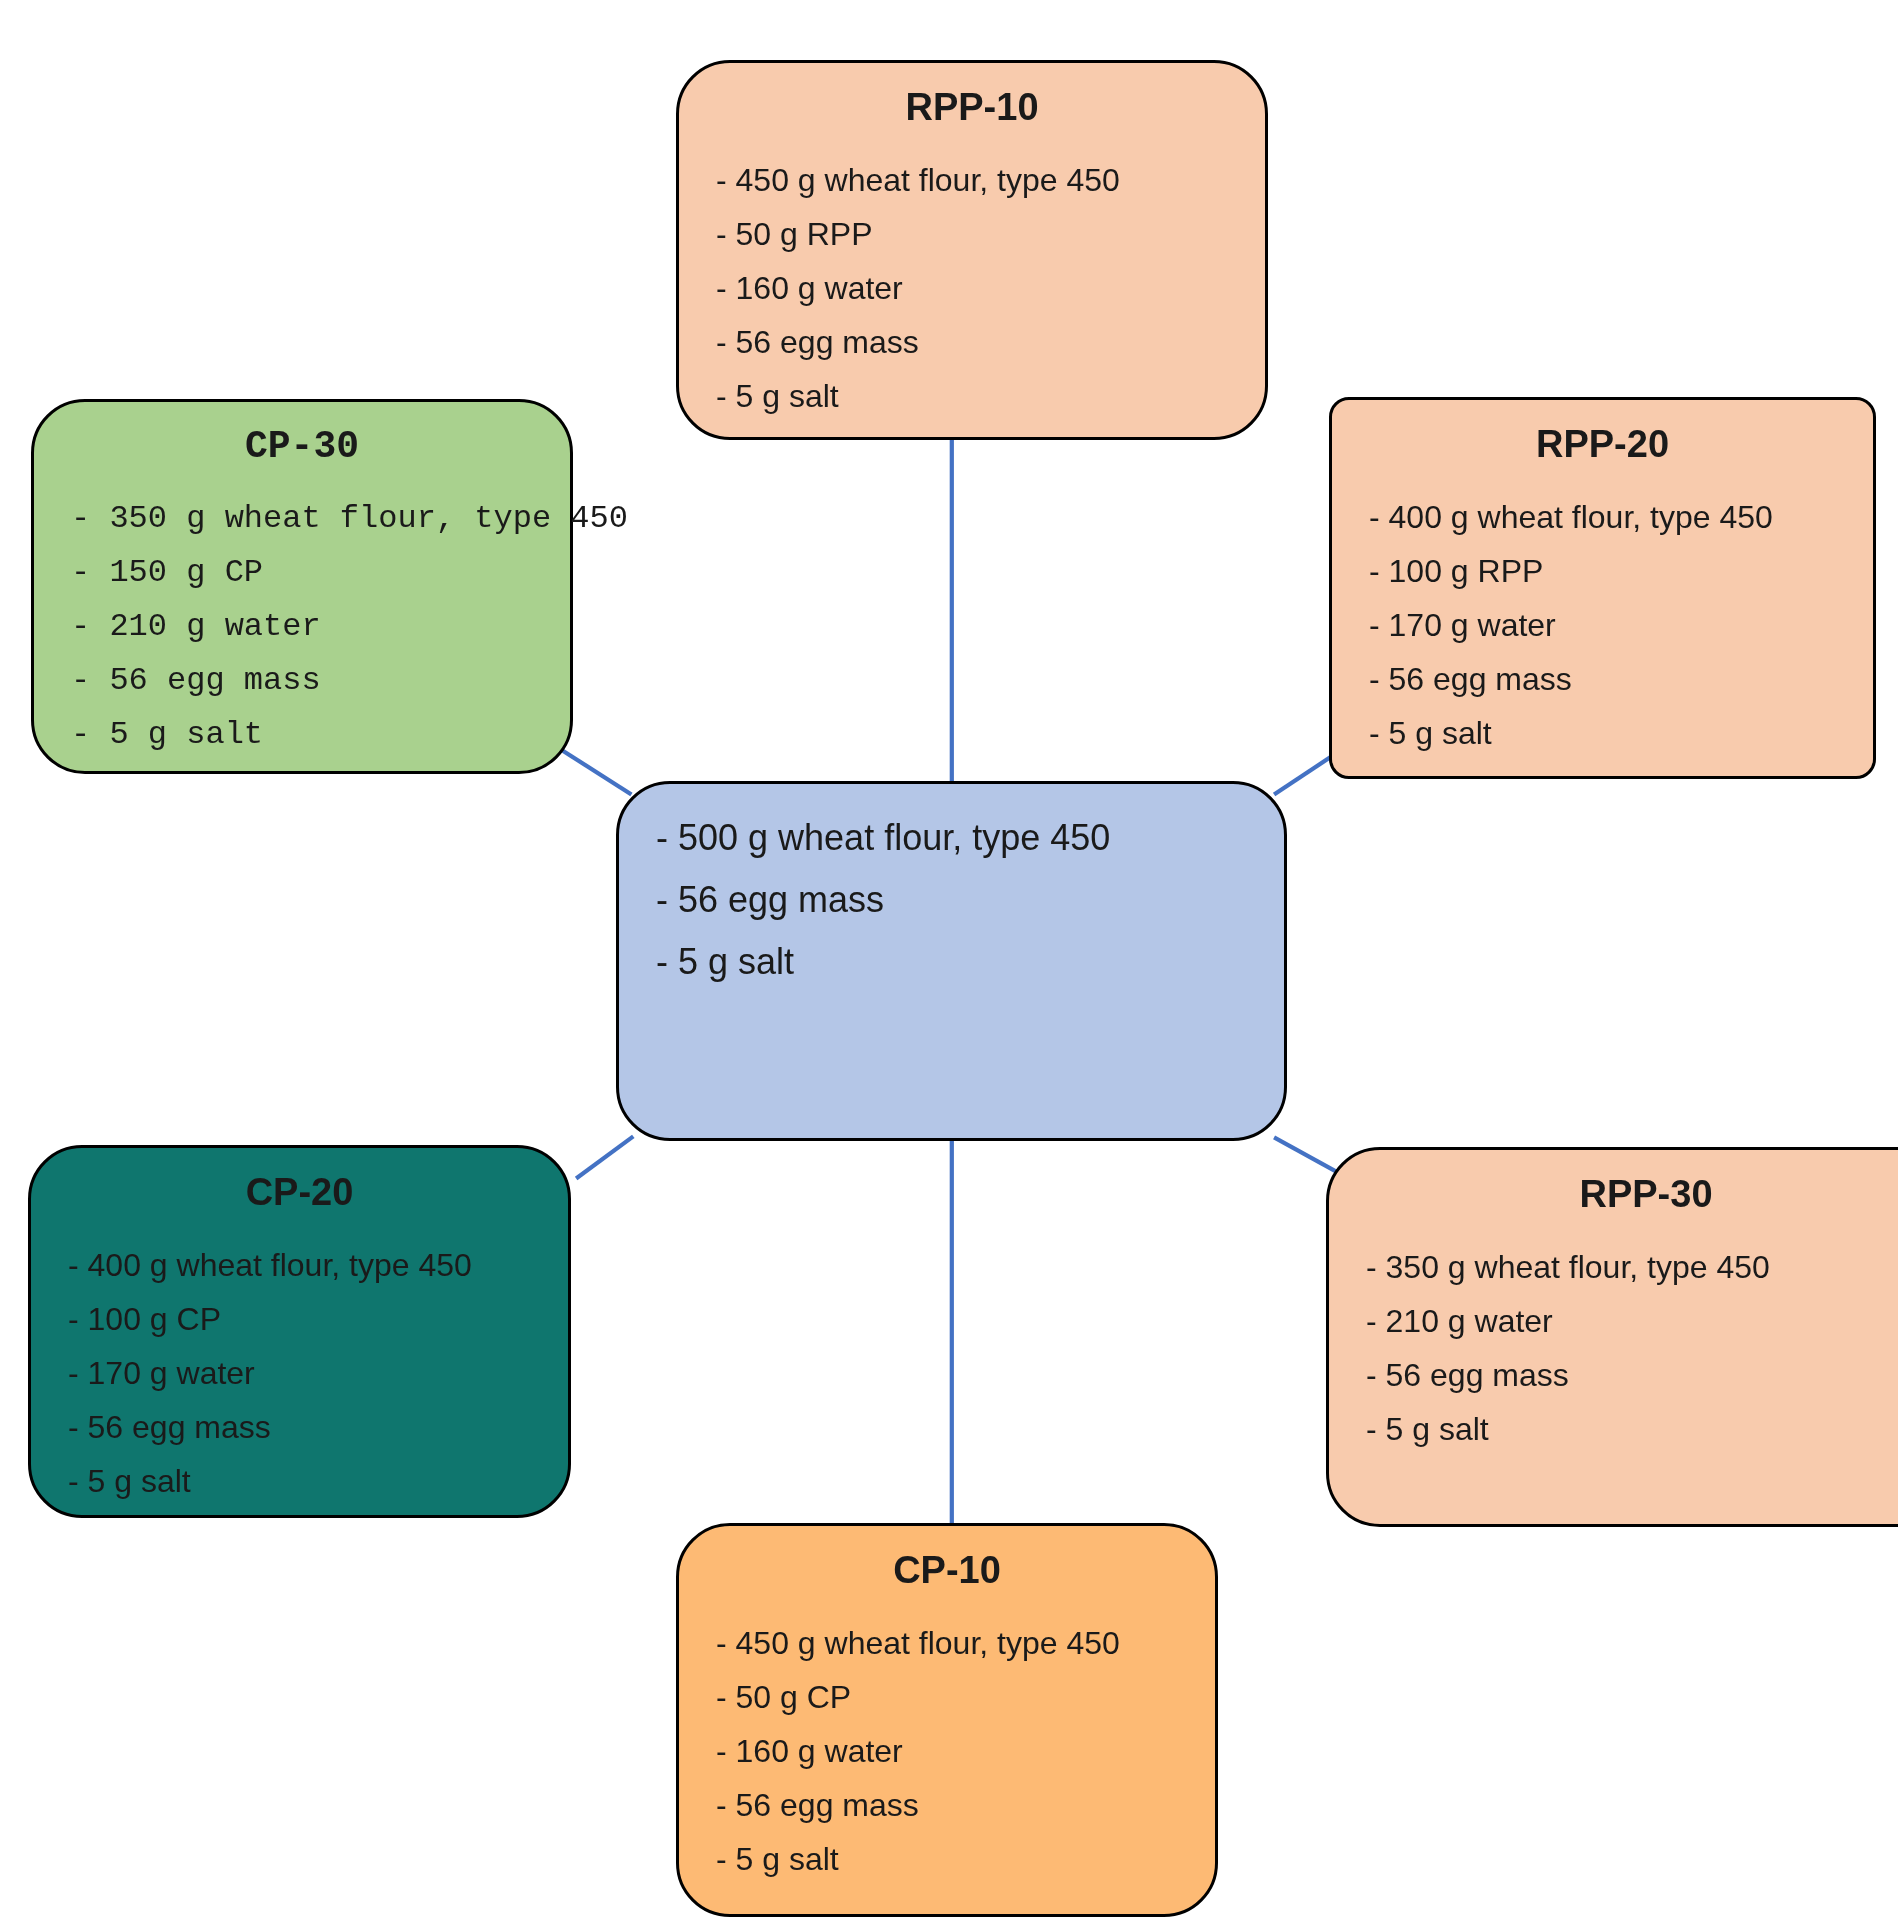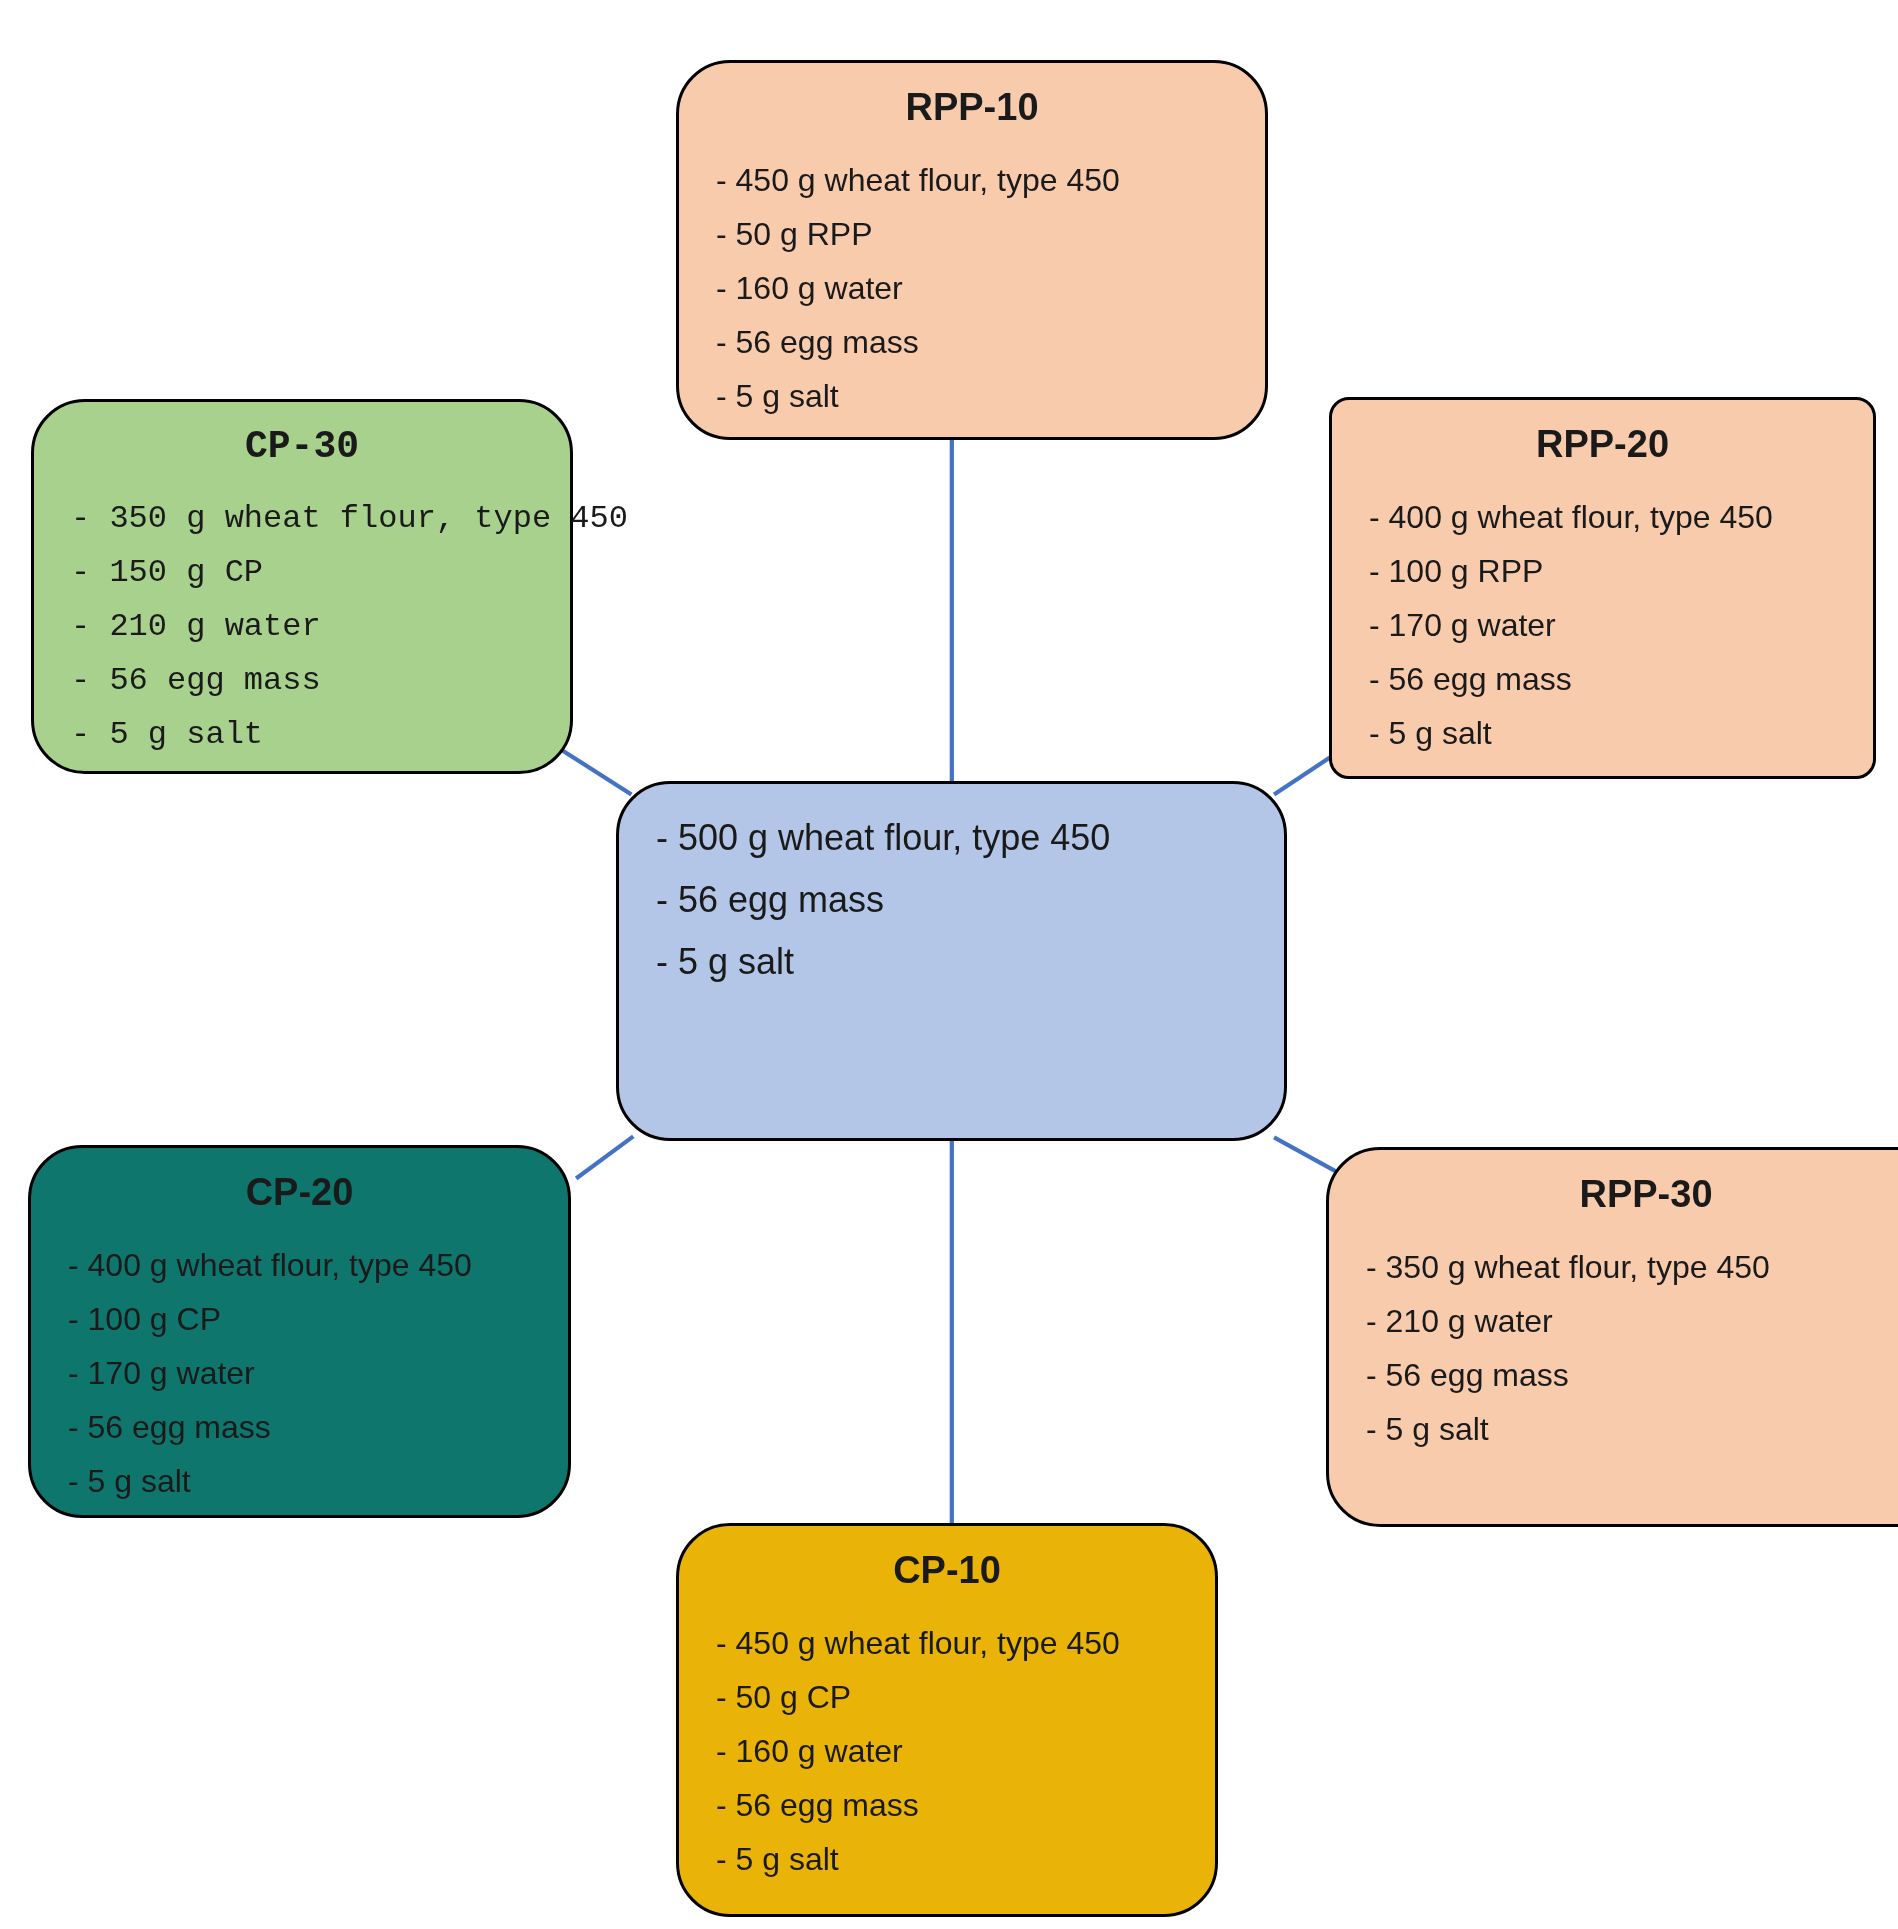--- a/index.html
+++ b/index.html
@@ -130,21 +130,21 @@
   <div class="node" id="node-rpp-30" style="background-color: rgb(248, 203, 173);">
     <div class="node-title">RPP-30</div>
     <div class="node-items">
         <div class="node-item">- 350 g wheat flour, type 450</div>
         <div class="node-item">- 210 g water</div>
         <div class="node-item">- 56 egg mass</div>
         <div class="node-item">- 5 g salt</div>
       </div>
   </div>
 
-  <div class="node" id="node-cp-10" style="background-color: #eab308;">
+  <div class="node" id="node-cp-10" style="background-color: #fdba74;">
     <div class="node-title">CP-10</div>
     <div class="node-items">
         <div class="node-item">- 450 g wheat flour, type 450</div>
         <div class="node-item">- 50 g CP</div>
         <div class="node-item">- 160 g water</div>
         <div class="node-item">- 56 egg mass</div>
         <div class="node-item">- 5 g salt</div>
       </div>
   </div>
 

